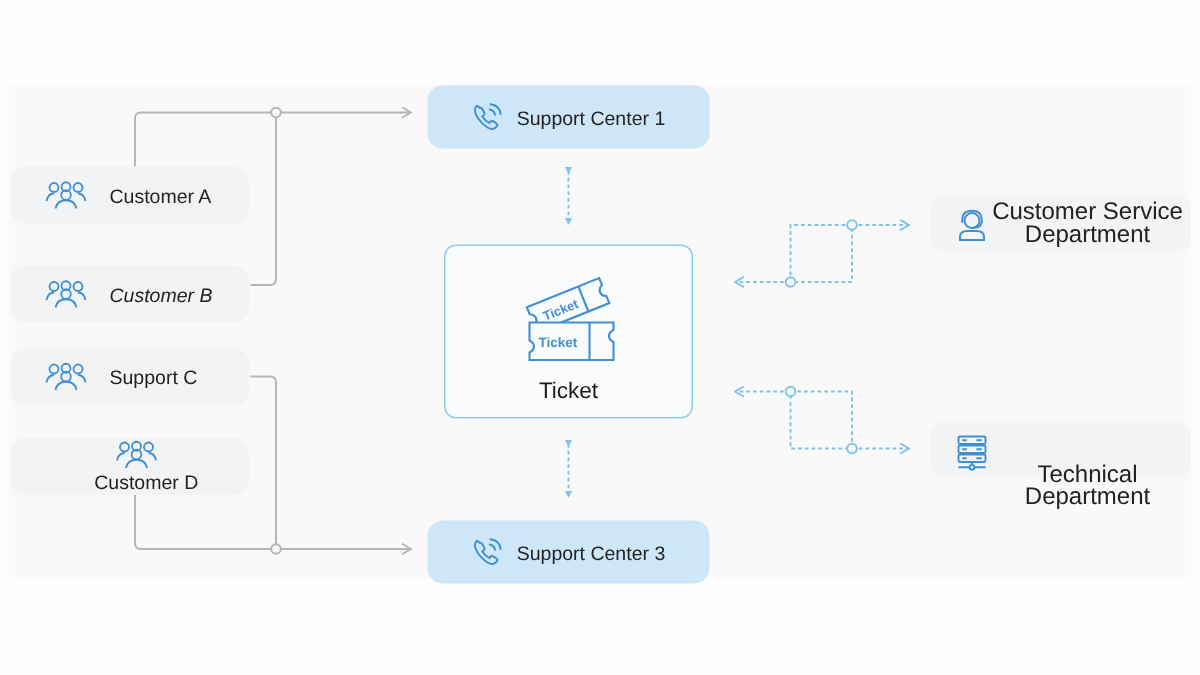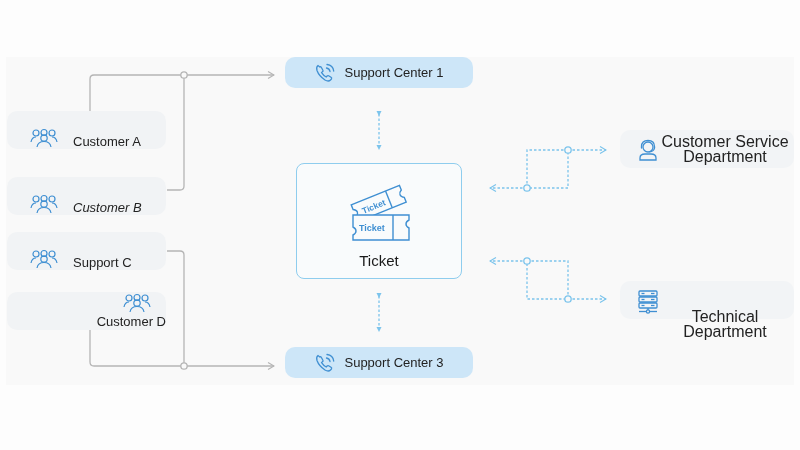--- a/index.html
+++ b/index.html
@@ -1,23 +1,23 @@
 <!DOCTYPE html>
 <html><head>
 <meta charset="utf-8">
 <style>
   html, body { margin:0; padding:0; }
   body { width:800px; height:450px; background:#fdfdfd; position:relative; overflow:hidden;
          font-family:"Liberation Sans", "DejaVu Sans", sans-serif; color:#1e1e1e; }
   .panel { position:absolute; left:6px; top:57px; width:788px; height:328px; background:#f9f9f9; }
   .node { position:absolute; background:#f1f3f5; border-radius:10px; display:flex; align-items:center;
           box-sizing:border-box; font-size:13px; color:#222; }
-  .cust { left:7px; width:159px; height:38px; padding-left:22px;align-items:flex-end; }
+  .cust { left:7px; width:159px; height:38px; padding-left:22px; }
   .cust .ico { width:30px; height:22px; margin-right:14px; display:flex; align-items:center; }
-  .sc { left:285px; width:188px; height:31px; background:#cde6f8; border-radius:10px; justify-content:center; }
+  .sc { left:285px; width:188px; height:42px; background:#cde6f8; border-radius:10px; justify-content:center; }
   .sc .ico { width:22px; height:22px; margin-right:8px; }
   .dept { left:620px; width:174px; height:38px; background:#f2f4f6; }
   .dept .ico { position:absolute; left:17px; top:9px; width:22px; height:22px; }
   .dept .lbl { position:absolute; left:40px; right:4px; text-align:center; line-height:15px; font-size:16px; }
   .ticket-box { position:absolute; left:296px; top:163px; width:166px; height:116px; background:#f9fbfc;
                 border:1.5px solid #8fcdee; border-radius:8px; box-sizing:border-box; }
   .ticket-box .ico { position:absolute; left:50px; top:16px; width:66px; height:64px; }
   .ticket-box .lbl { position:absolute; left:0; right:0; top:88px; text-align:center; font-size:15px; color:#1a1a1a; }
   svg.wires { position:absolute; left:0; top:0; }
 </style>

